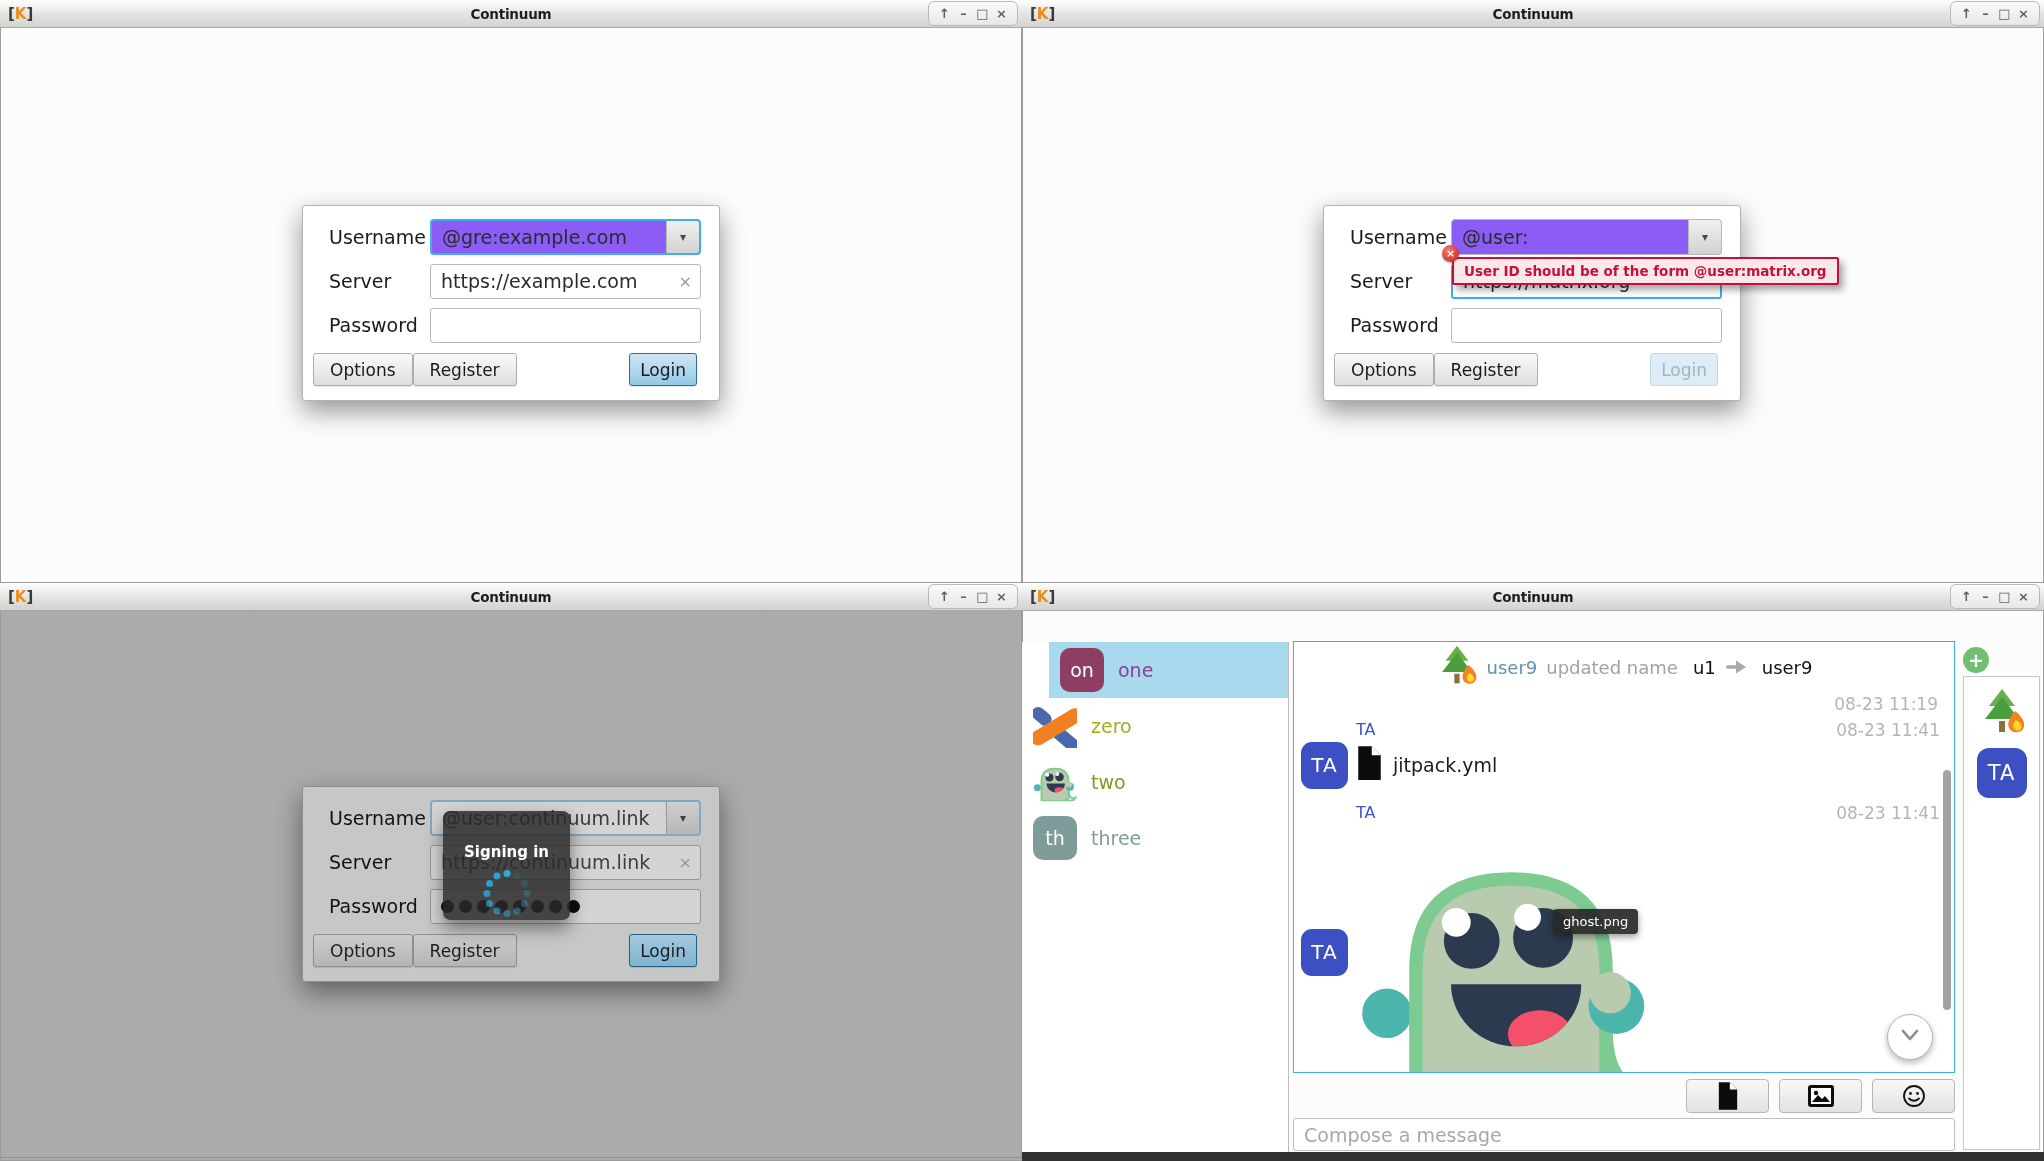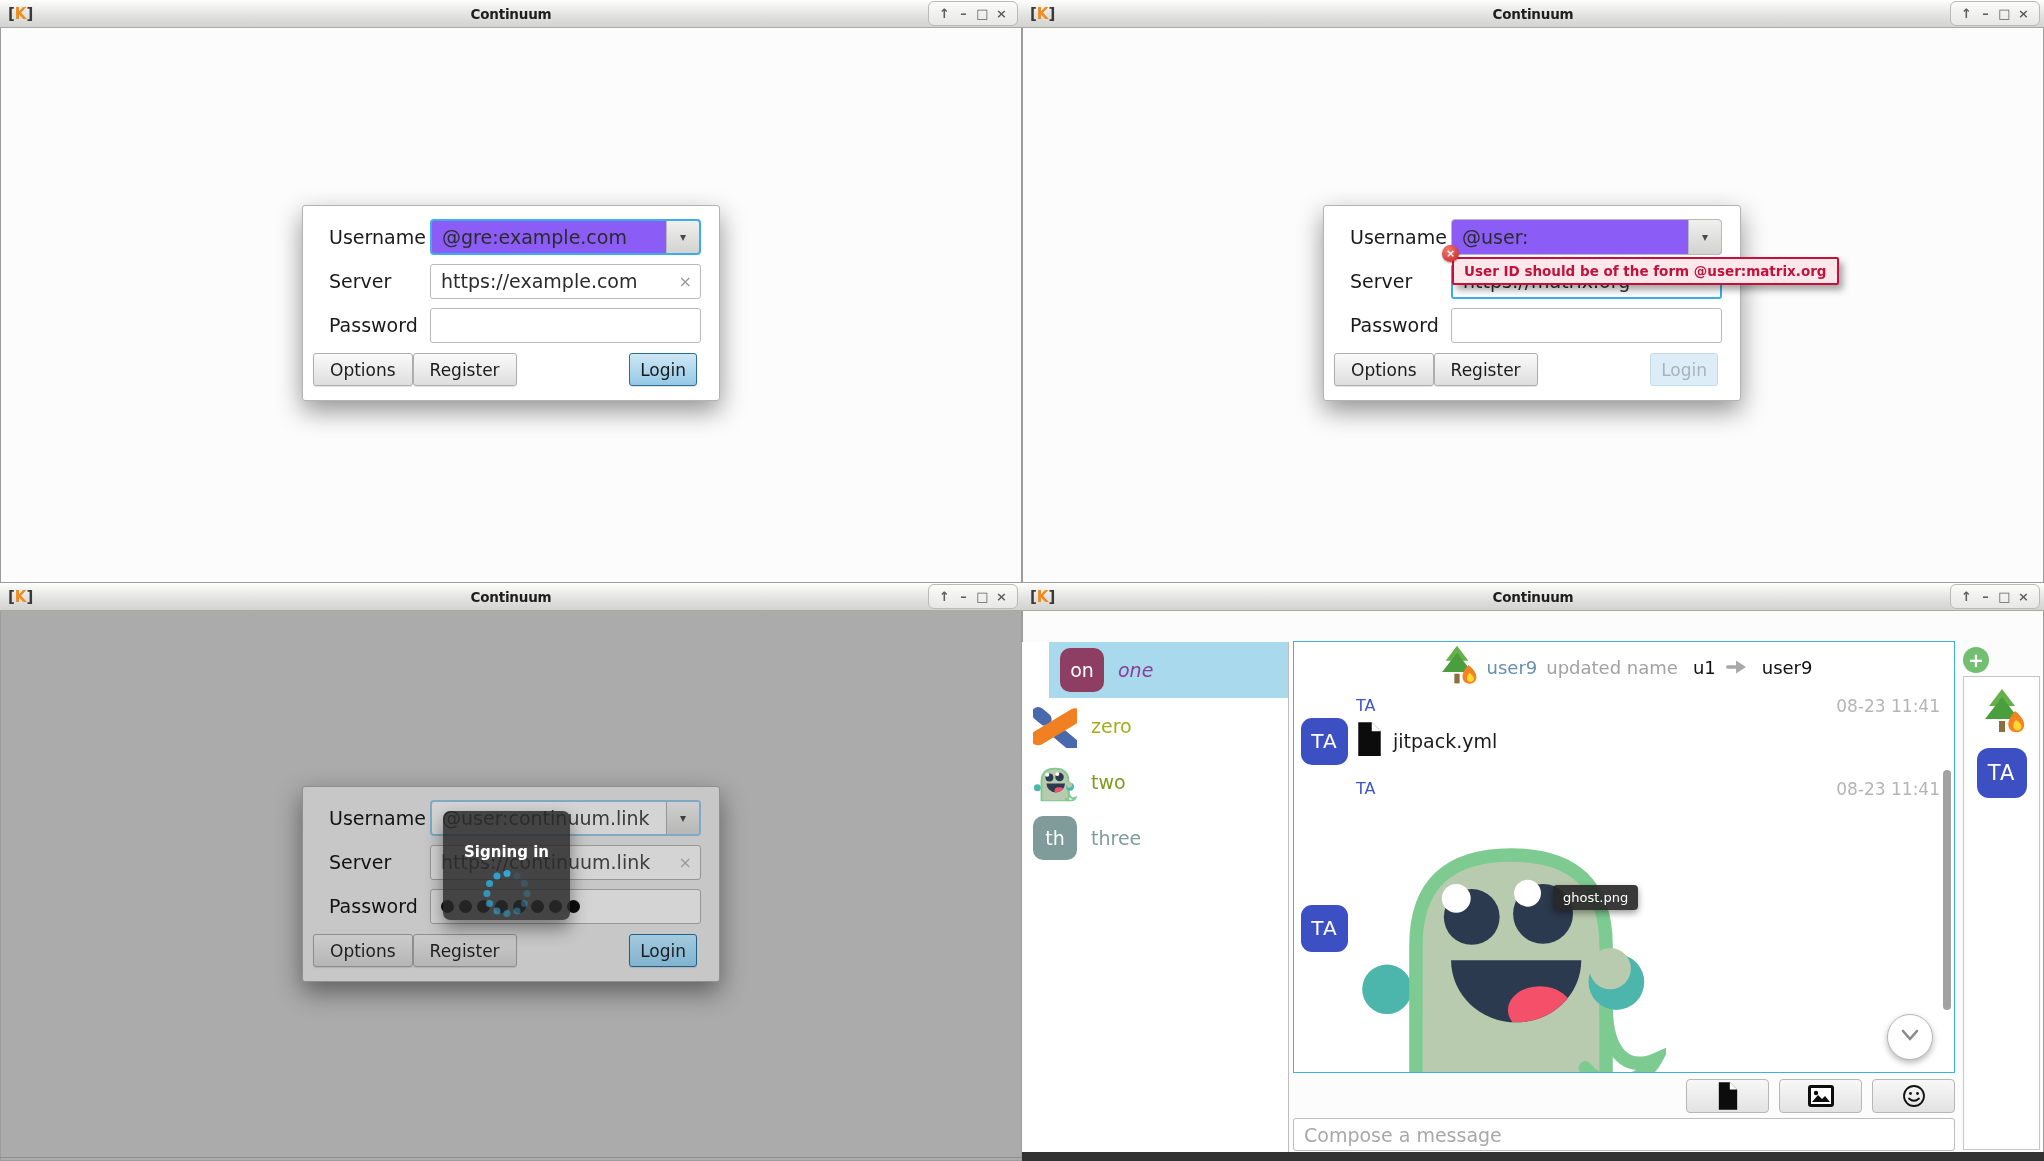--- a/index.html
+++ b/index.html
@@ -67,21 +67,21 @@
   .signbox svg{margin-top:6px;}
 
   
   .menubar{position:relative;height:32px;background:#f1f1ef;border-bottom:1px solid #cfcfcd;
     display:flex;align-items:center;padding-left:21px;gap:23px;font-size:18px;color:#2e2e2e;}
   .roomlist{position:absolute;left:0;top:59px;bottom:9px;width:266px;background:#fff;border-right:1px solid #bdbdbd;}
   .room{display:flex;align-items:center;height:56px;padding-left:11px;gap:14px;font-size:19px;}
   .room.selected{background:var(--row-selected);margin-left:27px;}
   .ravatar{width:44px;height:44px;border-radius:10px;display:flex;align-items:center;justify-content:center;
     color:#fff;font-size:19px;flex:0 0 44px;}
-  .room .rname.c-one{color:var(--room-one);font-style:italic;} .room .rname.c-zero{color:var(--room-zero);}
+  .room .rname.c-one{color:var(--room-one);} .room .rname.c-zero{color:var(--room-zero);}
   .room .rname.c-two{color:var(--room-two);} .room .rname.c-three{color:var(--room-three);}
 
   .chat-box{position:absolute;left:271px;top:58px;width:662px;height:432px;border:1.5px solid var(--accent);
     background:#fff;box-sizing:border-box;overflow:hidden;}
   .ev-row{display:flex;align-items:center;justify-content:center;gap:9px;margin-top:2px;height:46px;font-size:18px;}
   .ev-user{color:var(--name-blue);}
   .ev-action{color:#a2a2a2;}
   .ev-old,.ev-new{color:#111;margin-left:6px;}
   .time-row{text-align:right;padding-right:16px;margin-top:4px;height:20px;font-size:17px;color:var(--ts-grey);}
   .msg{display:grid;grid-template-columns:55px 1fr;padding:0 14px 0 7px;margin-top:5px;}
@@ -365,20 +365,21 @@
               <use href="#sym-treefire"></use>
             </svg></span>
         <span class="ev-user">user9</span>
         <span class="ev-action">updated name</span>
         <span class="ev-old">u1</span>
         <span><svg width="22" height="14">
               <use href="#sym-arrow"></use>
             </svg></span>
         <span class="ev-new">user9</span>
       </div>
+      <div class="time-row"><span>08-23 11:19</span></div>
 
       <div class="msg">
         <div class="hdr">
           <span class="sender">TA</span>
           <span class="mtime">08-23 11:41</span>
         </div>
         <div class="avatar">TA</div>
         <div class="content">
           <div class="file-line">
             <span><svg width="27" height="34">

